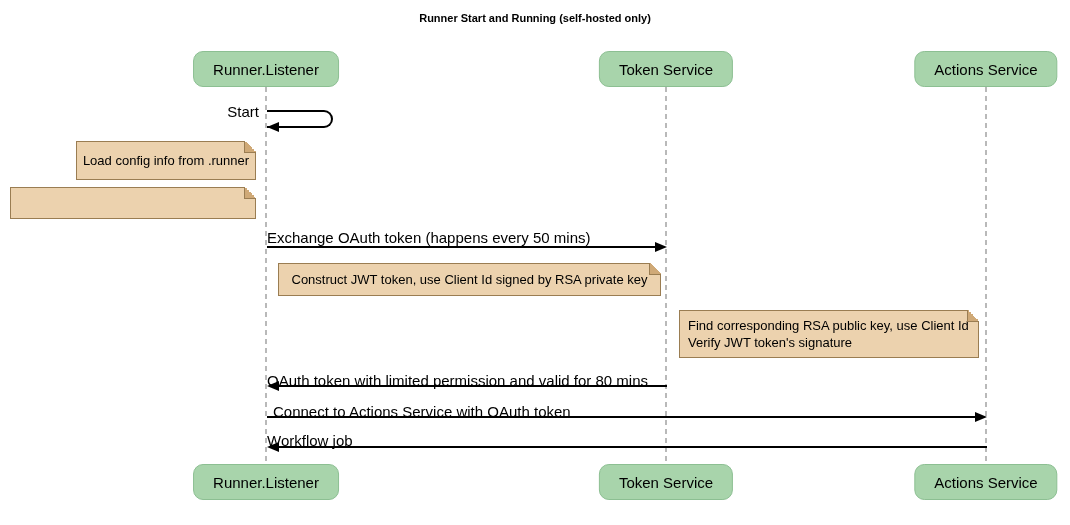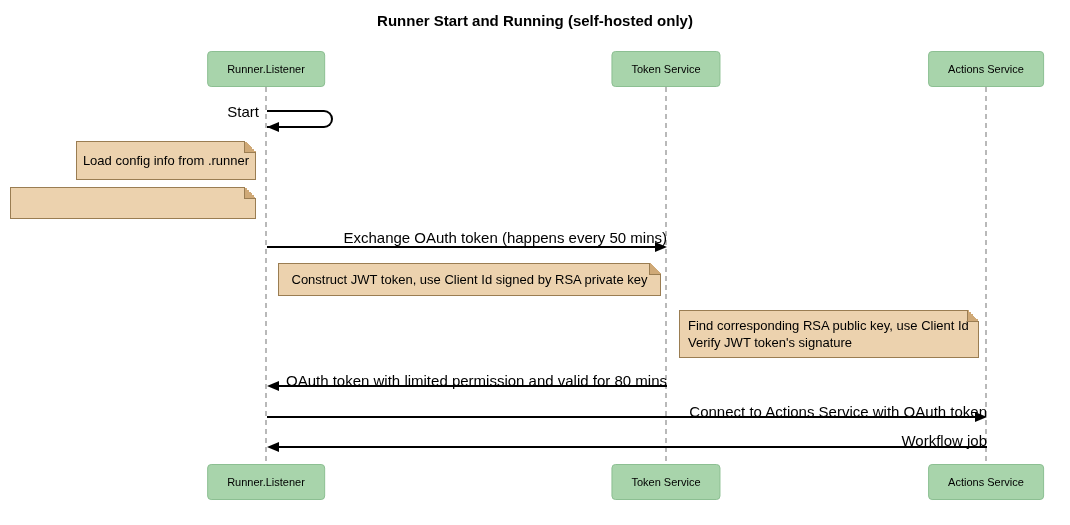--- a/index.html
+++ b/index.html
@@ -6,40 +6,40 @@
   .diagram {
     position:relative;
     width:1070px; height:525px;
     background: var(--background, #ffffff);
     font-family: "Liberation Sans", sans-serif;
     color: var(--text, #000000);
     overflow:hidden;
   }
   .title {
     position:absolute; left:0; top:12px; width:1070px;
-    text-align:center; font-size:15px; font-weight:bold;
+    text-align:center; font-size:11px; font-weight:bold;
   }
   .lifeline {
     position:absolute; width:2px; top:87px; height:377px;
     background: repeating-linear-gradient(to bottom,
       var(--lifeline, #b9b9b9) 0 5px, transparent 5px 9px);
   }
   .participant {
     position:absolute; transform:translateX(-50%);
     height:36px; box-sizing:border-box;
     display:flex; align-items:center; justify-content:center;
-    padding:0 19px; border-radius:4px;
+    padding:0 19px; border-radius:10px;
     background: var(--participant-fill, #a8d4ab);
     border: 1px solid var(--participant-border, #8cbf92);
-    font-size:11px; white-space:nowrap;
+    font-size:15px; white-space:nowrap;
   }
   .msg-label {
     position:absolute; font-size:15px; white-space:nowrap;
   }
-  .center { text-align:right; }
+  .center { text-align:left; }
   .right  { text-align:right; }
   .msg-line {
     position:absolute; height:2px;
     background: var(--arrow, #000000);
   }
   .arrow-right {
     position:absolute; width:0; height:0;
     border-top:5px solid transparent; border-bottom:5px solid transparent;
     border-left:12px solid var(--arrow, #000000);
   }
@@ -111,21 +111,21 @@
   <div class="note left-align" style="left:679px; top:310px; width:300px; height:48px">
     <span class="note-text">Find corresponding RSA public key, use Client Id
 Verify JWT token's signature</span>
     <i class="fold"></i>
   </div>
 
   <div class="msg-label center" style="left:267px; top:372px; width:400px">OAuth token with limited permission and valid for 80 mins</div>
   <div class="msg-line" style="left:275px; top:385px; width:392px"></div>
   <div class="arrow-left" style="left:267px; top:381px"></div>
 
-  <div class="msg-label center" style="left:267px; top:403px; width:720px">Connect to Actions Service with OAuth token</div>
+  <div class="msg-label center" style="left:273px; top:403px; width:720px">Connect to Actions Service with OAuth token</div>
   <div class="msg-line" style="left:267px; top:416px; width:712px"></div>
   <div class="arrow-right" style="left:975px; top:412px"></div>
 
   <div class="msg-label center" style="left:267px; top:432px; width:720px">Workflow job</div>
   <div class="msg-line" style="left:275px; top:446px; width:712px"></div>
   <div class="arrow-left" style="left:267px; top:442px"></div>
 
   <div class="participant" style="left:266px; top:464px">Runner.Listener</div>
   <div class="participant" style="left:666px; top:464px">Token Service</div>
   <div class="participant" style="left:986px; top:464px">Actions Service</div>

